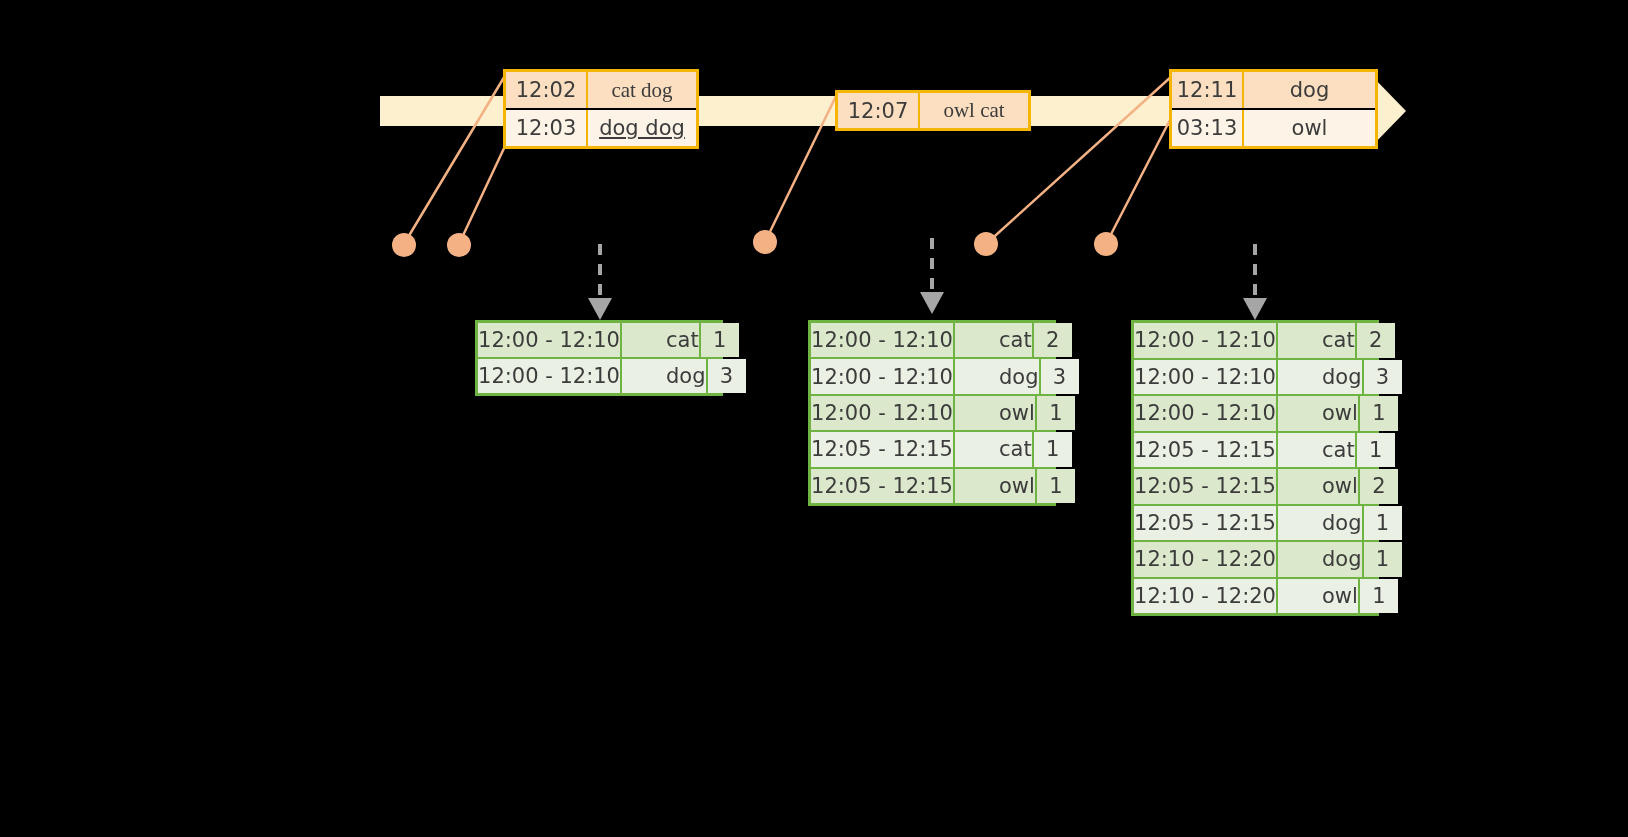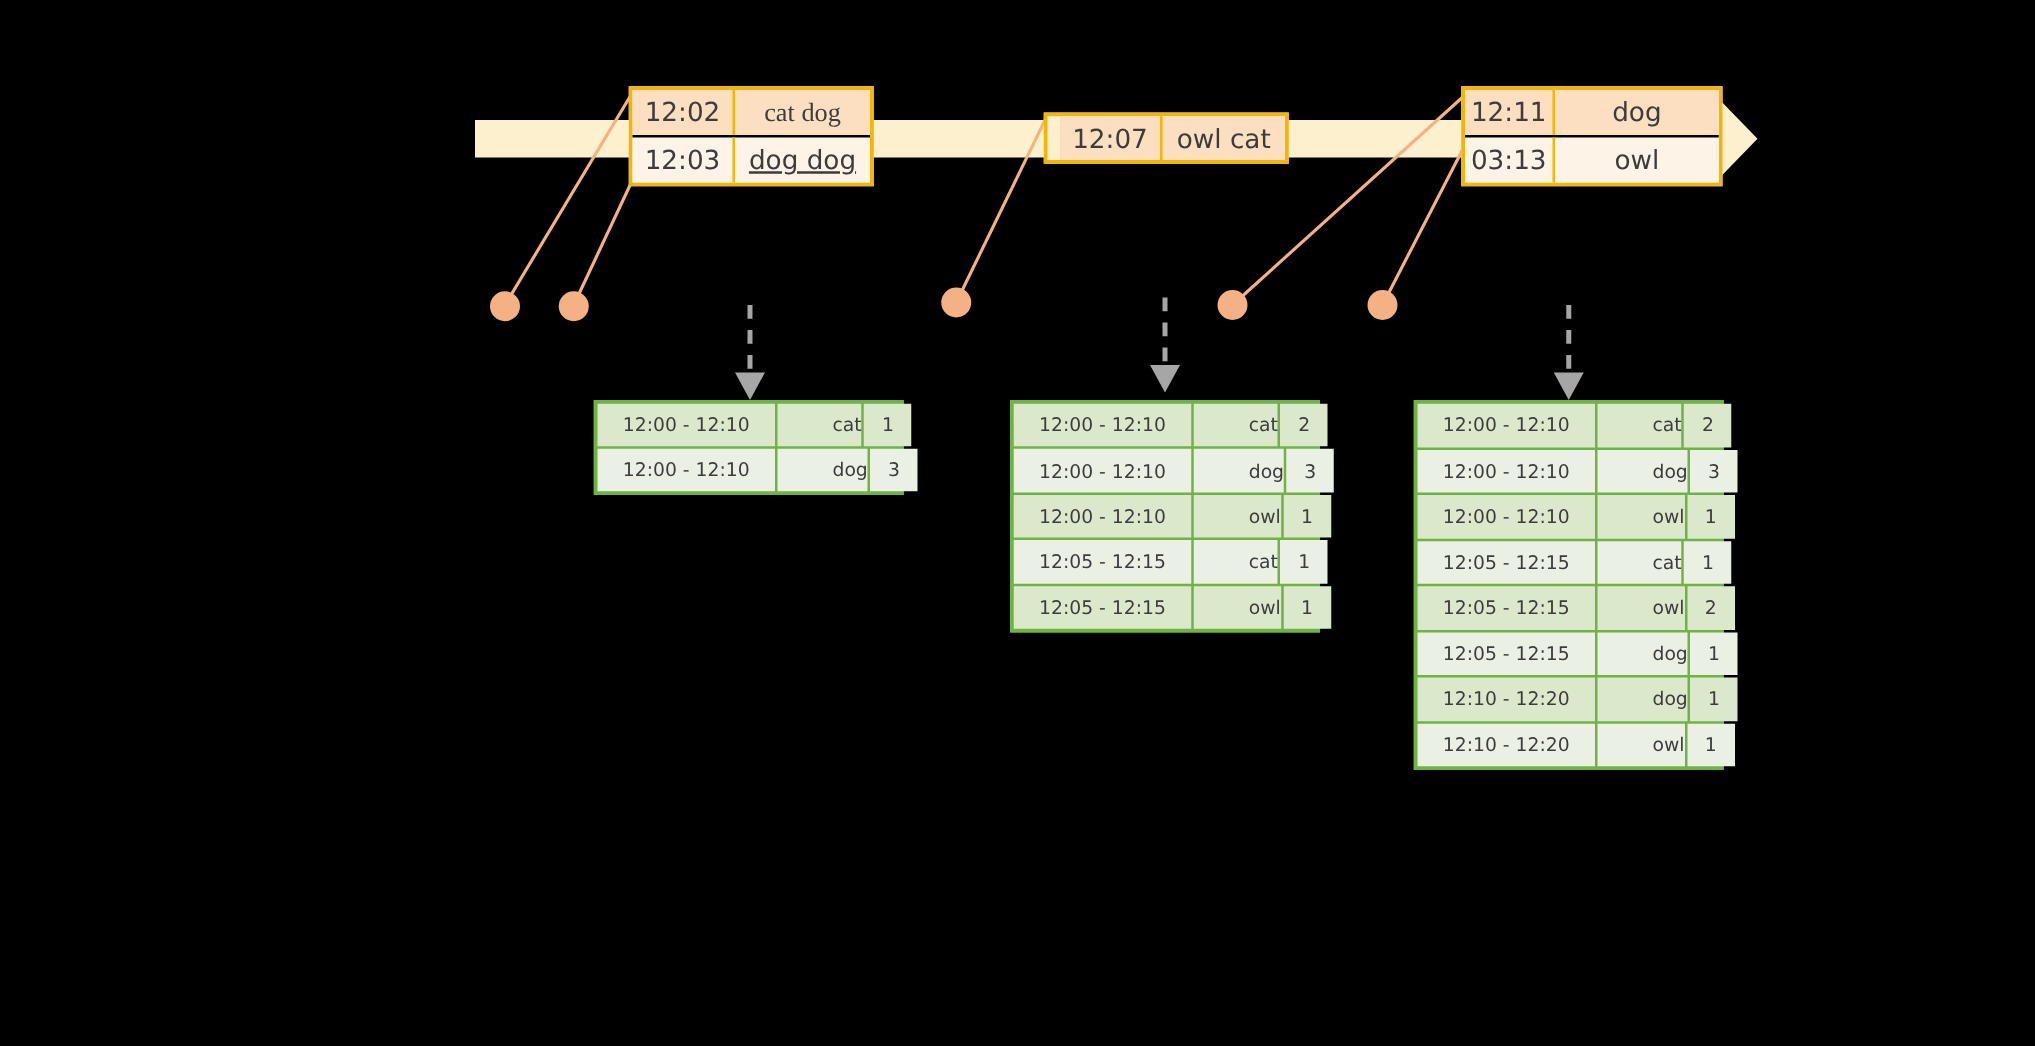--- a/index.html
+++ b/index.html
@@ -82,21 +82,21 @@
     display: flex;
     height: 36px;
     gap: 2px;
   }
   .res-row.shade-a .res-cell { background: #dce8cc; }
   .res-row.shade-b .res-cell { background: #eaf0e4; }
   .res-cell {
     display: flex;
     align-items: center;
     justify-content: center;
-    font-size: 15px;
+    font-size: 21px;
     color: #3c3c3c;
     white-space: nowrap;
     box-sizing: border-box;
   }
   .res-cell.win   { flex: 0 0 142px; }
   .res-cell.key   { flex: 0 0 62px; padding-left: 44px; }
   .res-cell.count { flex: 0 0 38px; }
 </style>
 </head>
 <body>
@@ -141,24 +141,24 @@
     <div class="event-row shade-a">
       <div class="event-cell time" style="flex:0 0 82px;">12:02</div>
       <div class="event-cell words" style="flex:1 1 auto;font-family:Liberation Serif, serif;">cat dog</div>
     </div>
     <div class="event-row shade-b">
       <div class="event-cell time" style="flex:0 0 82px;">12:03</div>
       <div class="event-cell words" style="flex:1 1 auto;text-decoration:underline;">dog dog</div>
     </div>
   </div>
 
-  <div class="event-box" style="left:835px; top:80px; width:196px; height:41px;padding-left:10px;">
+  <div class="event-box" style="left:835px; top:80px; width:196px; height:41px;">
     <div class="event-row shade-a">
       <div class="event-cell time" style="flex:0 0 82px;">12:07</div>
-      <div class="event-cell words" style="flex:1 1 auto;">owl cat</div>
+      <div class="event-cell words" style="flex:1 1 auto;font-family:Liberation Serif, serif;">owl cat</div>
     </div>
   </div>
 
   <div class="event-box" style="left:1169px; top:59px; width:209px; height:80px;">
     <div class="event-row shade-a">
       <div class="event-cell time" style="flex:0 0 72px;">12:11</div>
       <div class="event-cell words" style="flex:1 1 auto;">dog</div>
     </div>
     <div class="event-row shade-b">
       <div class="event-cell time" style="flex:0 0 72px;">03:13</div>

